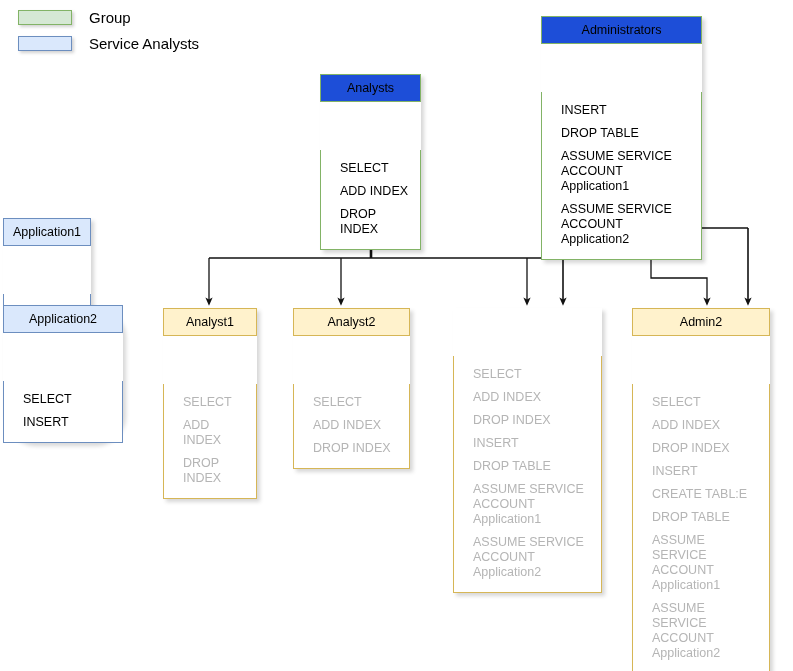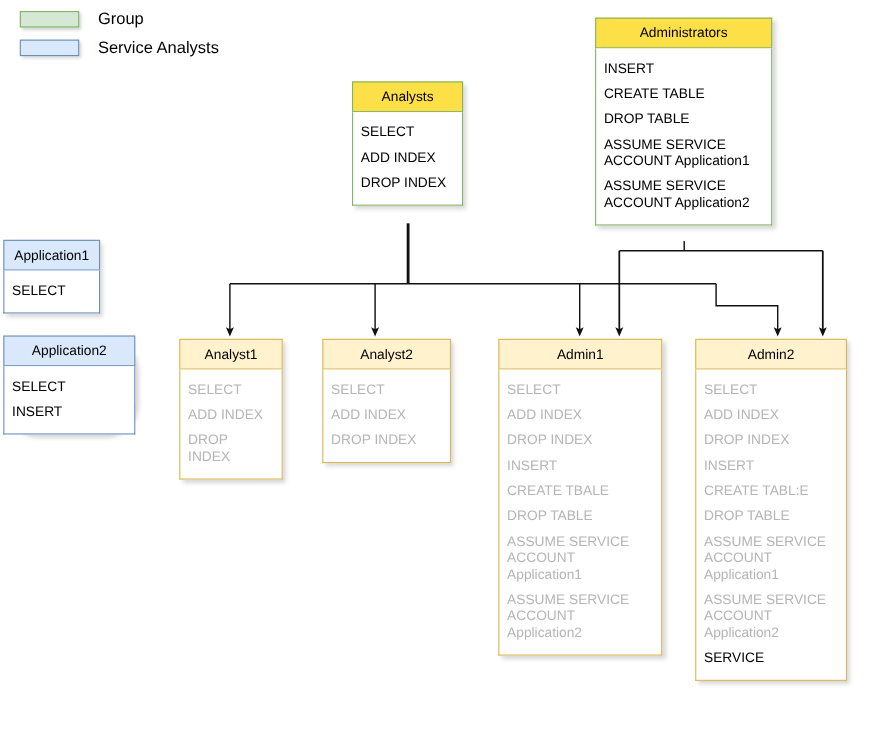--- a/index.html
+++ b/index.html
@@ -59,34 +59,35 @@
     text-align: center;
     font-size: 12.5px;
     color: #000;
     border-width: 1px;
     border-style: solid;
   }
   .node-body {
     box-sizing: border-box;
     border-width: 0 1px 1px 1px;
     border-style: solid;
-    padding: 7px 0 8px 0;
+    padding: 7px 0 8px 12px;
     background: #ffffff;
+    margin-top: 48px;
   }
   .perm {
     font-size: 12.5px;
     line-height: 15px;
     padding: 4px 8px 4px 7px;
     white-space: pre-line;
   }
   .perm.granted  { color: #000000; }
   .perm.inherited{ color: #b5b5b5; }
 
   
-  .type-group  .node-header { background: #fde047; border-color: #82b366; }
+  .type-group  .node-header { background: #1d4ed8; border-color: #82b366; }
   .type-group  .node-body   { border-color: #82b366; }
   .type-user   .node-header { background: #fff2cc; border-color: #d6b656; }
   .type-user   .node-body   { border-color: #d6b656; }
   .type-service .node-header{ background: #dae8fc; border-color: #6c8ebf; }
   .type-service .node-body  { border-color: #6c8ebf; }
 
   .sw-group   { background: #d5e8d4; border-color: #82b366; }
   .sw-user    { background: #fff2cc; border-color: #d6b656; }
   .sw-service { background: #dae8fc; border-color: #6c8ebf; }
 
@@ -154,21 +155,20 @@
     <div class="perm granted">SELECT</div>
     <div class="perm granted">ADD INDEX</div>
     <div class="perm granted">DROP INDEX</div>
   </div>
 </div>
 
 <div class="node type-group" style="left:541px; top:16px; width:161px;">
   <div class="node-header">Administrators</div>
   <div class="node-body">
     <div class="perm granted">INSERT</div>
-    <div class="perm granted">CREATE TABLE</div>
     <div class="perm granted">DROP TABLE</div>
     <div class="perm granted">ASSUME SERVICE
 ACCOUNT Application1</div>
     <div class="perm granted">ASSUME SERVICE
 ACCOUNT Application2</div>
   </div>
 </div>
 
 <div class="node type-service" style="left:3px; top:218px; width:88px;">
   <div class="node-header">Application1</div>
@@ -197,27 +197,25 @@
 <div class="node type-user" style="left:293px; top:308px; width:117px;">
   <div class="node-header">Analyst2</div>
   <div class="node-body">
     <div class="perm inherited">SELECT</div>
     <div class="perm inherited">ADD INDEX</div>
     <div class="perm inherited">DROP INDEX</div>
   </div>
 </div>
 
 <div class="node type-user" style="left:453px; top:308px; width:149px;">
-  <div class="node-header">Admin1</div>
   <div class="node-body">
     <div class="perm inherited">SELECT</div>
     <div class="perm inherited">ADD INDEX</div>
     <div class="perm inherited">DROP INDEX</div>
     <div class="perm inherited">INSERT</div>
-    <div class="perm inherited">CREATE TBALE</div>
     <div class="perm inherited">DROP TABLE</div>
     <div class="perm inherited">ASSUME SERVICE
 ACCOUNT Application1</div>
     <div class="perm inherited">ASSUME SERVICE
 ACCOUNT Application2</div>
   </div>
 </div>
 
 <div class="node type-user" style="left:632px; top:308px; width:138px;">
   <div class="node-header">Admin2</div>

